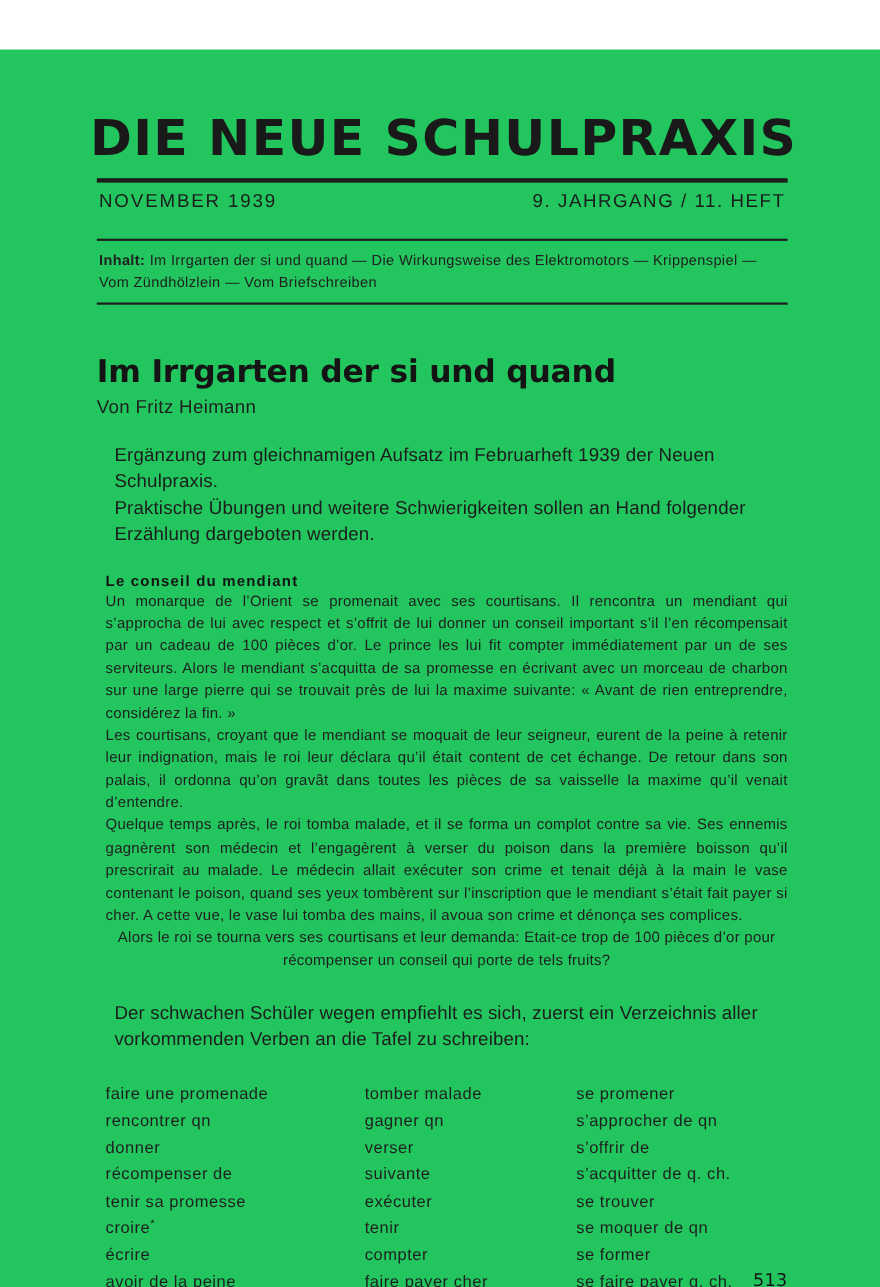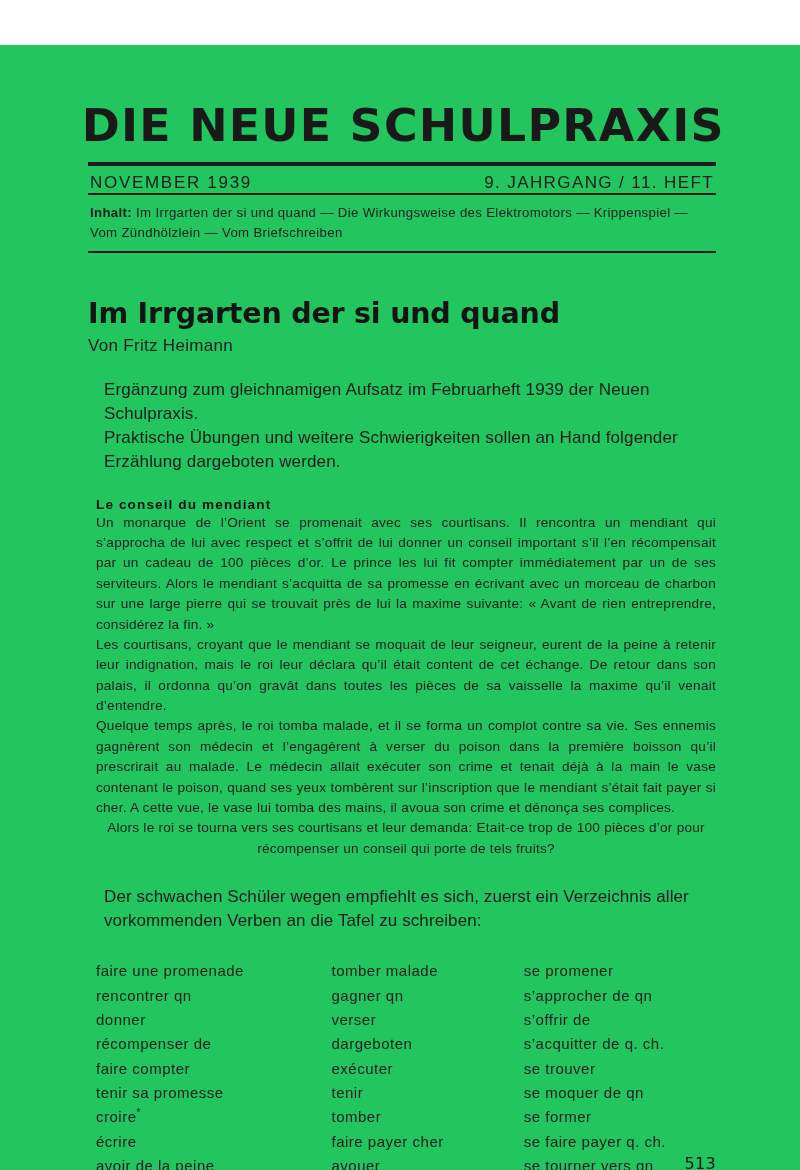--- a/index.html
+++ b/index.html
@@ -58,21 +58,21 @@
 
   
   .issue-line {
     display: flex;
     justify-content: space-between;
     align-items: baseline;
     font-family: "Liberation Sans", sans-serif;
     font-size: 17px;
     letter-spacing: 1.7px;
     color: #1c1c1c;
-    padding: 7px 2px 0 2px;
+    padding: 7px 2px 24px 2px;
   }
   .issue-date { white-space: nowrap; }
   .issue-vol  { white-space: nowrap; letter-spacing: 1.4px; }
 
   
   .inhalt {
     font-size: 13.2px;
     line-height: 1.48;
     letter-spacing: 0.35px;
     padding: 8px 2px 9px 2px;
@@ -223,36 +223,35 @@
     <div class="note">
       <p>Der schwachen Schüler wegen empfiehlt es sich, zuerst ein Verzeichnis aller vorkommenden Verben an die Tafel zu schreiben:</p>
     </div>
 
     <div class="verbs">
       <div class="verb-col">
           <div>faire une promenade</div>
           <div>rencontrer qn</div>
           <div>donner</div>
           <div>récompenser de</div>
-          <div>faire compter</div>
           <div>tenir sa promesse</div>
           <div>croire<sup>*</sup></div>
           <div>écrire</div>
           <div>avoir de la peine</div>
           <div>retour</div>
           <div>déclarer</div>
         </div>
       <div class="verb-col">
           <div>tomber malade</div>
           <div>gagner qn</div>
           <div>verser</div>
-          <div>dargeboten</div>
+          <div>suivante</div>
           <div>exécuter</div>
           <div>tenir</div>
-          <div>tomber</div>
+          <div>compter</div>
           <div>faire payer cher</div>
           <div>avouer</div>
           <div>dénoncer</div>
           <div>demander à qn</div>
         </div>
       <div class="verb-col">
           <div>se promener</div>
           <div>s’approcher de qn</div>
           <div>s’offrir de</div>
           <div>s’acquitter de q. ch.</div>

